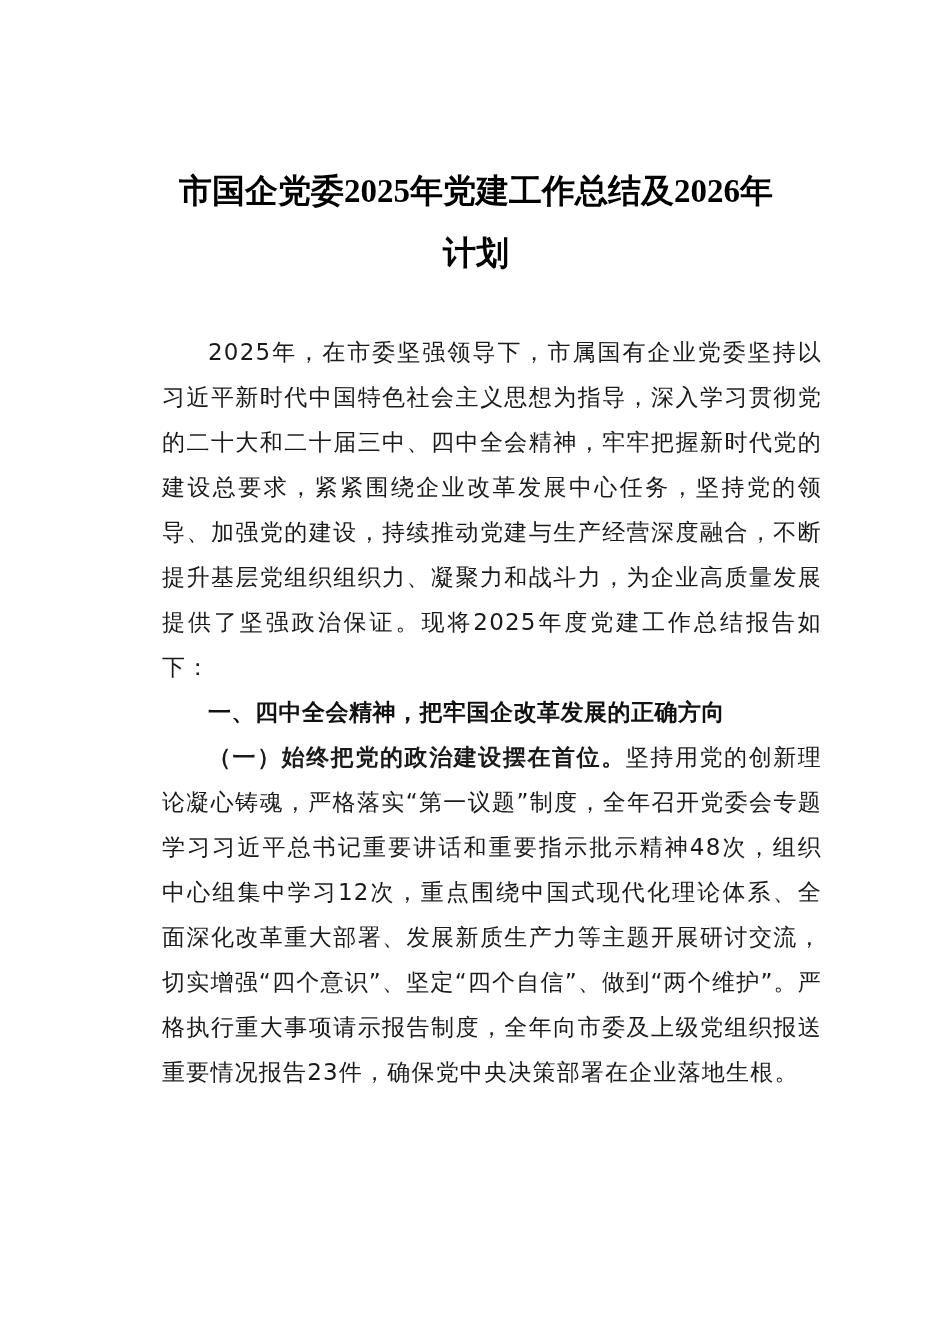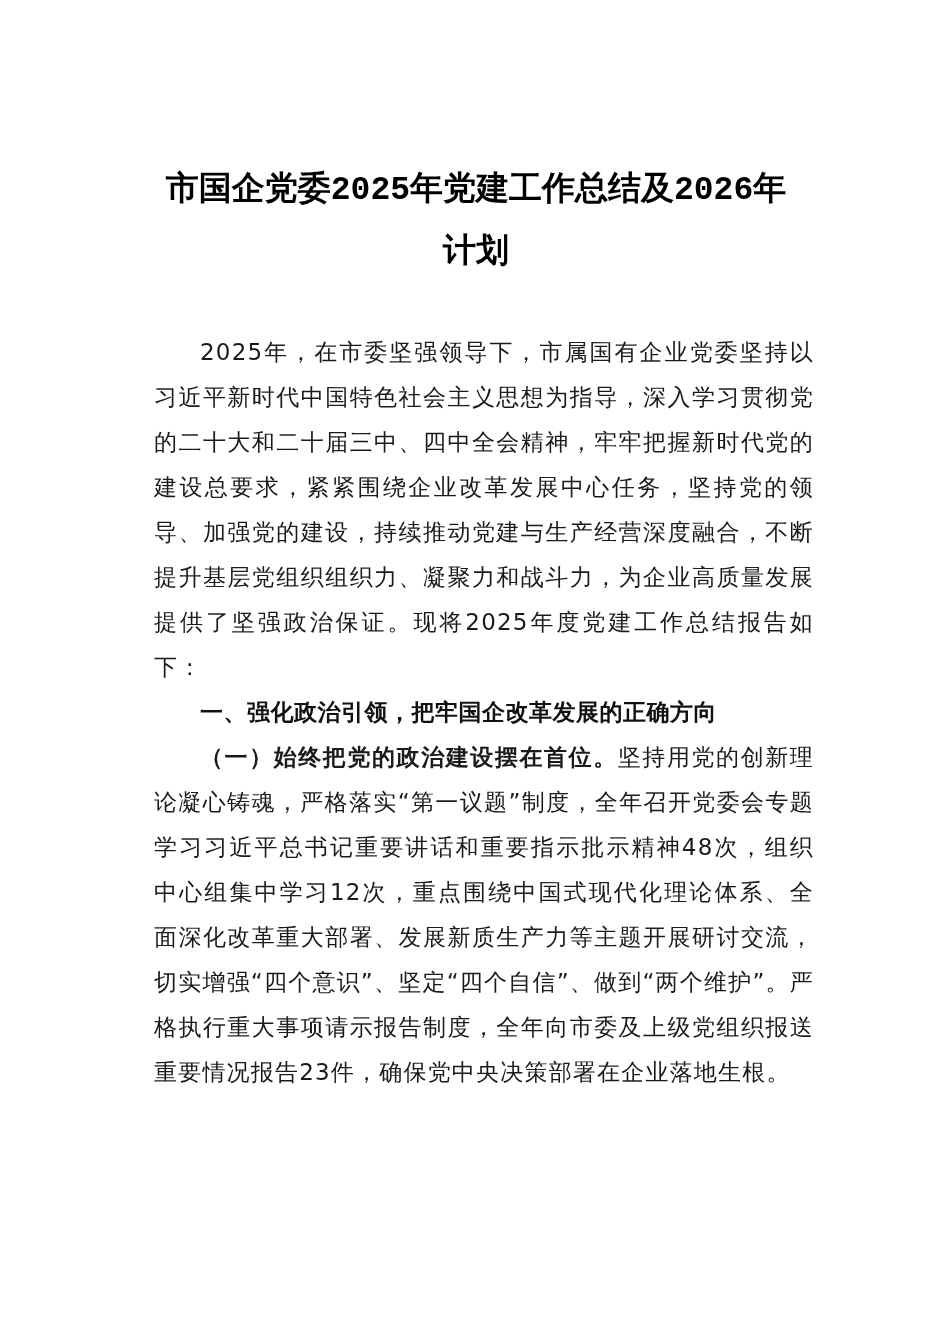--- a/index.html
+++ b/index.html
@@ -21,31 +21,31 @@
       top: 0;
       width: 660px;
     }
     .title {
       margin: 0;
       position: absolute;
       top: 160px;
       left: 0;
       width: 660px;
       text-align: center;
-      font-family: Liberation Mono, monospace;
+      font-family: Liberation Serif, serif;
       font-weight: bold;
       font-size: 33px;
       line-height: 62px;
       letter-spacing: 0px;
       color: #000;
     }
     .body {
       position: absolute;
       top: 330px;
-      left: 8px;
+      left: 16px;
       width: 660px;
     }
     .para {
       margin: 0;
       font-size: 23px;
       line-height: 45px;
       text-align: justify;
       text-indent: 46px;
       letter-spacing: 1.2px;
       font-family: "DejaVu Sans", "Liberation Sans", sans-serif;
@@ -72,18 +72,18 @@
 
 <div class="page">
   <h1 class="title">
     <span>市国企党委2025年党建工作总结及2026年</span><br>
     <span>计划</span>
   </h1>
 
   <div class="body">
     <p class="para">2025年，在市委坚强领导下，市属国有企业党委坚持以习近平新时代中国特色社会主义思想为指导，深入学习贯彻党的二十大和二十届三中、四中全会精神，牢牢把握新时代党的建设总要求，紧紧围绕企业改革发展中心任务，坚持党的领导、加强党的建设，持续推动党建与生产经营深度融合，不断提升基层党组织组织力、凝聚力和战斗力，为企业高质量发展提供了坚强政治保证。现将2025年度党建工作总结报告如下：</p>
 
-    <p class="heading">一、强化政治引领，把牢国企改革发展的正确方向</p>
+    <p class="heading">一、四中全会精神，把牢国企改革发展的正确方向</p>
 
     <p class="para"><span class="sub-heading">（一）始终把党的政治建设摆在首位。</span><span>坚持用党的创新理论凝心铸魂，严格落实“第一议题”制度，全年召开党委会专题学习习近平总书记重要讲话和重要指示批示精神48次，组织中心组集中学习12次，重点围绕中国式现代化理论体系、全面深化改革重大部署、发展新质生产力等主题开展研讨交流，切实增强“四个意识”、坚定“四个自信”、做到“两个维护”。严格执行重大事项请示报告制度，全年向市委及上级党组织报送重要情况报告23件，确保党中央决策部署在企业落地生根。</span></p>
 
   </div>
 </div>
 
 </body></html>

